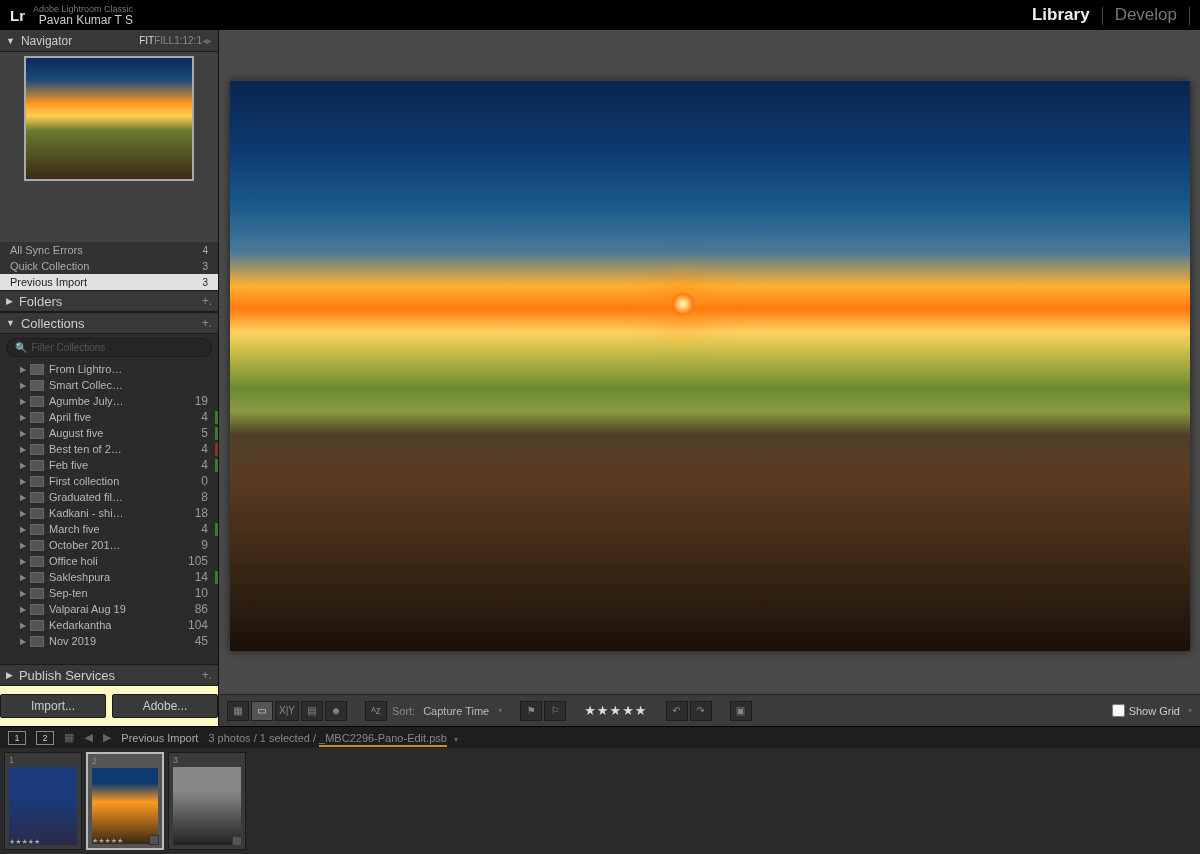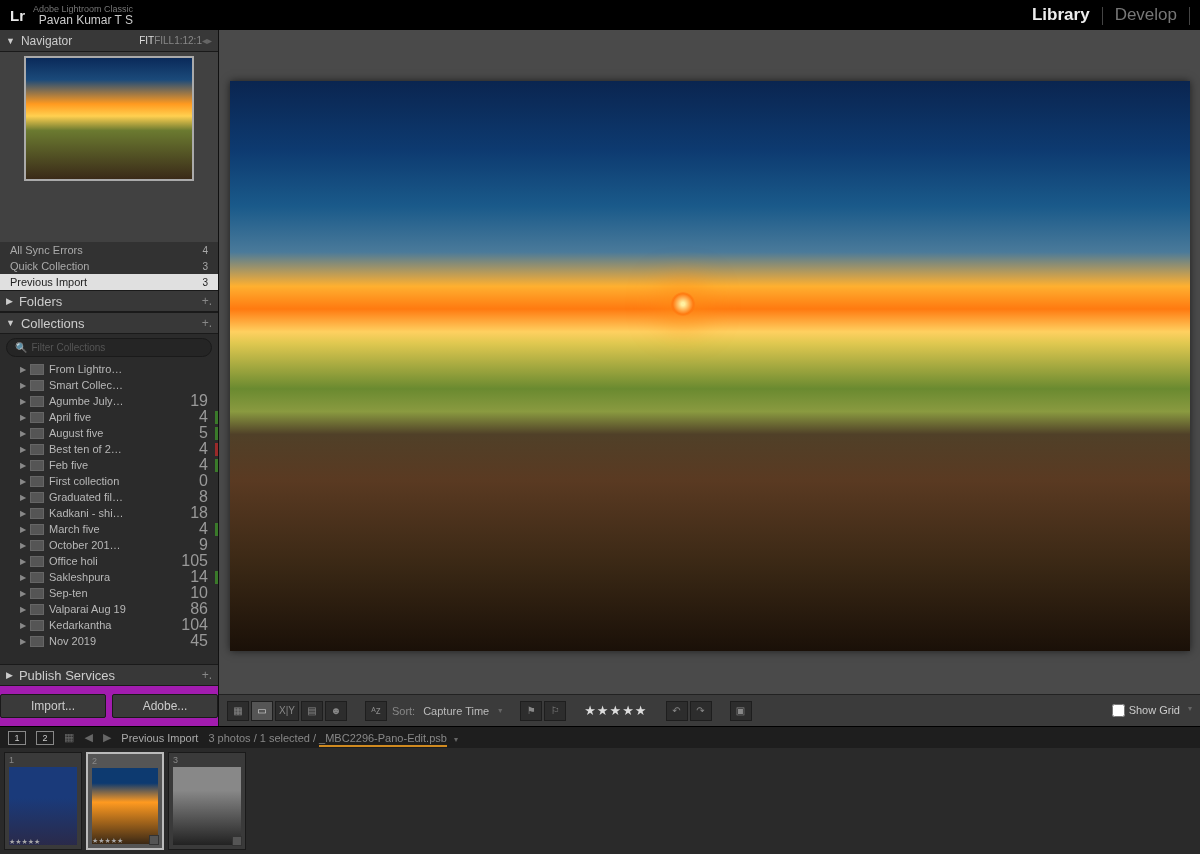--- a/index.html
+++ b/index.html
@@ -33,47 +33,47 @@
 .section-bar { display:flex; align-items:center; height:22px; padding:0 6px; background:#383838; font-size:13px; color:#ccc; border-top:1px solid #1a1a1a; border-bottom:1px solid #1a1a1a;}
 .section-bar .plus { margin-left:auto; color:#888; font-size:12px;}
 .filter-box{ margin:4px 6px; height:19px; border-radius:10px; background:#252525; border:1px solid #1a1a1a; display:flex; align-items:center; padding:0 8px; color:#555; font-size:10px;}
 
 .coll-list { flex:1; overflow:hidden; padding-bottom:4px;}
 .crow { display:flex; align-items:center; height:16px; padding:0 4px 0 20px; font-size:11px; color:#b8b8b8; position:relative;}
 .crow .arrow{ font-size:8px; width:10px; color:#888;}
 .crow .icon{ width:14px; height:11px; margin-right:5px; background:#555; border:1px solid #666;}
 .crow .icon.folder{ background:#5a5a5a;}
 .crow .name{ flex:1; white-space:nowrap; overflow:hidden; text-overflow:ellipsis;}
-.crow .count{ font-size:16px; color:#999; padding-right:6px;}
+.crow .count{ font-size:12px; color:#999; padding-right:6px;}
 .crow .clr{ position:absolute; right:0; width:3px; height:13px;}
 .crow .clr.g{background:#3a7a2a;}
 .crow .clr.r{background:#9a2a2a;}
 
-.panel-buttons { padding:8px 0; display:flex; gap:6px; background:#a21caf;}
+.panel-buttons { padding:8px 0; display:flex; gap:6px; background:#fef9c3;}
 .pbtn{ flex:1; height:24px; background:#3a3a3a; border:1px solid #1a1a1a; border-radius:2px; color:#ccc; font-size:12px; display:flex; align-items:center; justify-content:center; cursor:pointer;}
 
 .main-area { flex:1; display:flex; flex-direction:column; background:#4a4a4a;}
 .canvas { flex:1; padding:20px 8px 12px 8px; display:flex; align-items:center; justify-content:center; background:#4a4a4a;}
 .photo { width:960px; height:570px; background:
  linear-gradient(to bottom,
    #0a2550 0%, #0d3a70 12%, #1a5a8a 22%,
    #4a7a9a 30%, #ffb030 36%, #ff7a10 40%,
    #ffd060 44%, #e0c850 46%,
    #6a8a30 54%, #8a9a40 58%,
    #504028 62%, #5a3a22 70%, #3a2815 85%, #1a1008 100%);
  position:relative; box-shadow:0 0 8px rgba(0,0,0,0.6);}
 .sun{ position:absolute; left:46%; top:37%; width:24px; height:24px; border-radius:50%; background:radial-gradient(circle,#fff0a0 10%, #ff7a10 60%, transparent 80%); box-shadow:0 0 30px 12px rgba(255,140,20,0.5);}
 
 .toolbar{ height:32px; background:#3b3b3b; border-top:1px solid #222; display:flex; align-items:center; padding:0 8px; gap:2px;}
 .tbtn{ height:20px; min-width:22px; background:#2d2d2d; border:1px solid #1e1e1e; display:flex; align-items:center; justify-content:center; color:#888; font-size:10px; padding:0 3px;}
 .tbtn.active{ background:#555; color:#ddd;}
 .tgap{ width:14px;}
 .sort-lbl{ color:#888; font-size:11px; margin:0 3px;}
 .stars{ color:#ddd; font-size:13px; letter-spacing:1px;}
-.show-grid{ margin-left:auto; color:#ccc; font-size:11px; display:flex; align-items:flex-start; gap:4px;}
+.show-grid{ margin-left:auto; color:#ccc; font-size:11px; display:flex; align-items:center; gap:4px;}
 .show-grid input{ accent-color:#666;}
 .tdrop{ color:#666; font-size:8px; margin-left:4px;}
 
 .filmstrip-bar{ height:22px; background:#1e1e1e; display:flex; align-items:center; padding:0 8px; gap:10px; font-size:11px; color:#aaa; border-top:1px solid #000;}
 .monitor{ width:18px; height:14px; border:1px solid #888; display:flex; align-items:center; justify-content:center; font-size:9px; color:#ccc;}
 .fb-grid{ color:#666;}
 .fb-arrows{ color:#666; font-size:11px;}
 .fb-filename{ color:#888;}
 .fb-filename .un{ border-bottom:2px solid #d08a20; padding-bottom:1px;}
 

